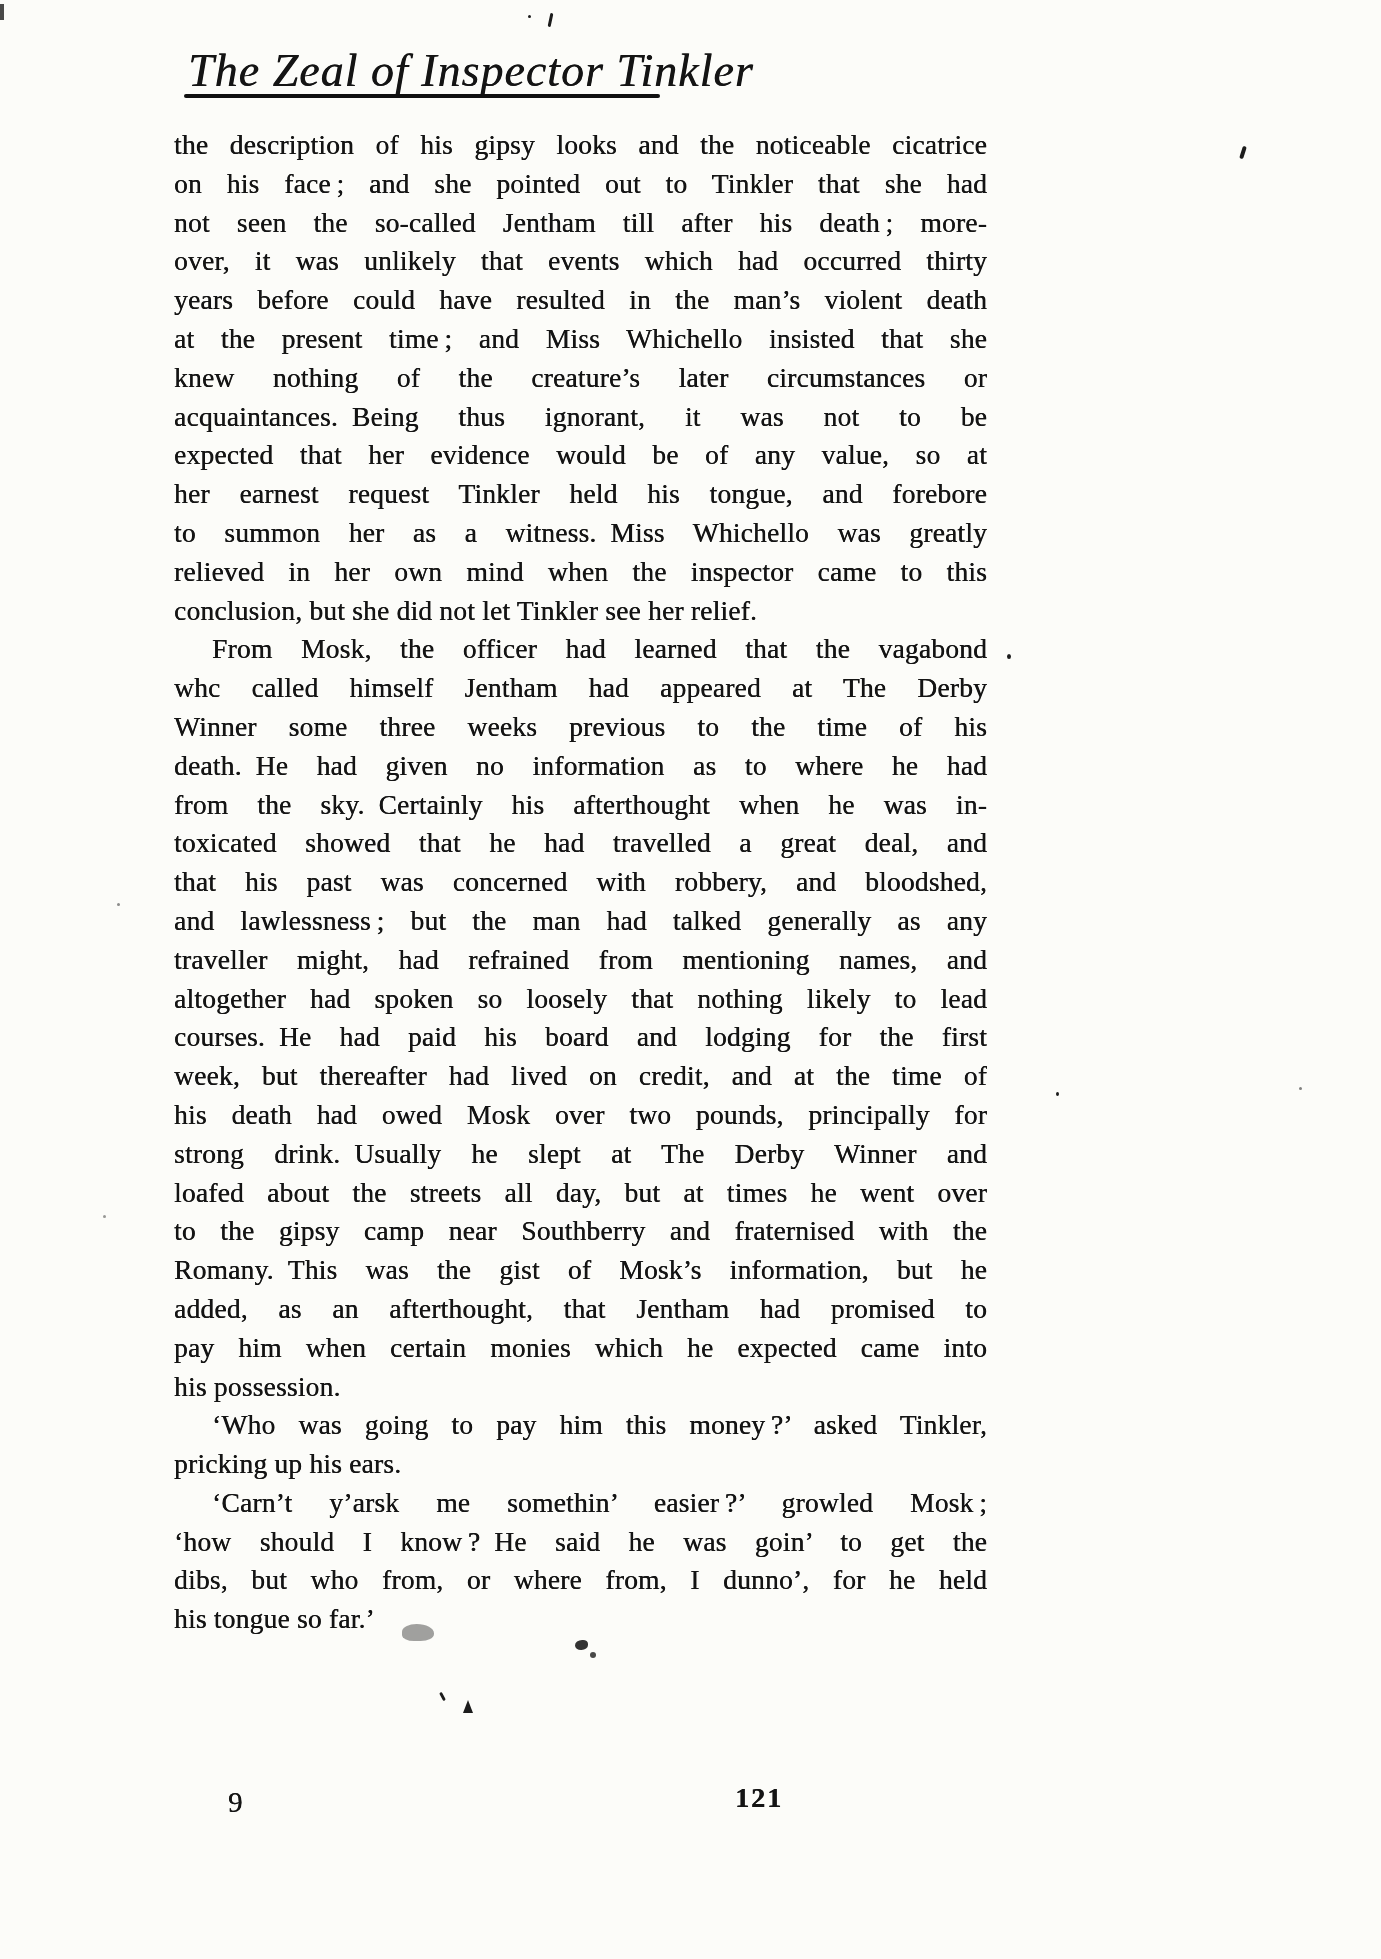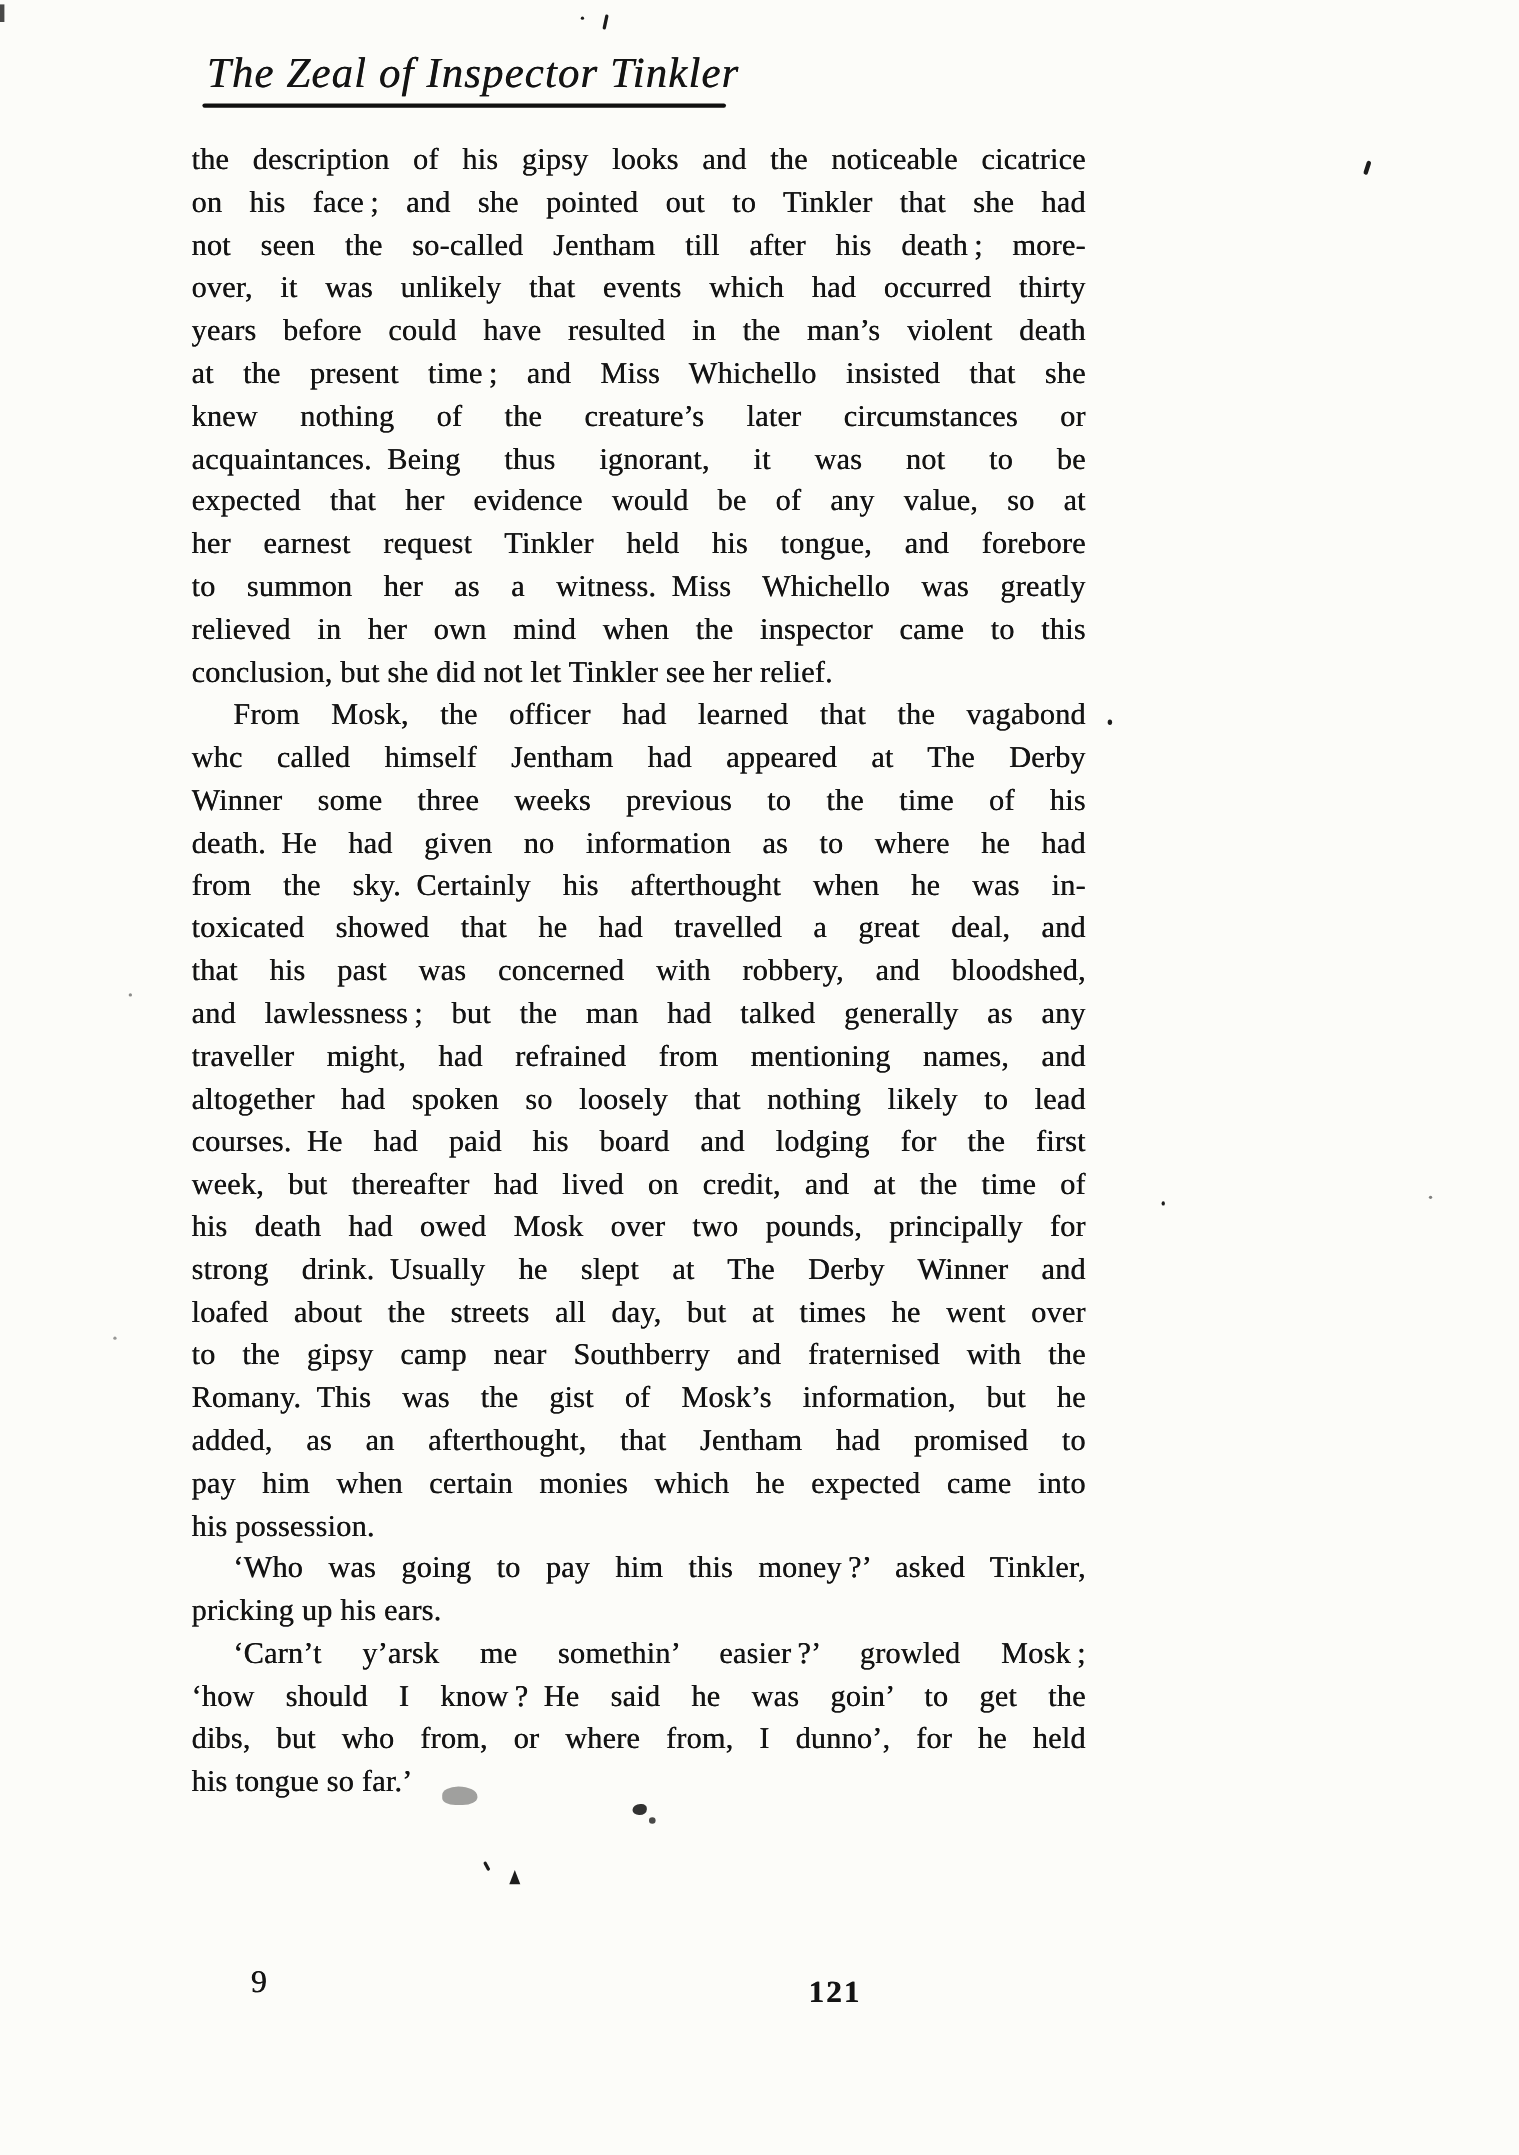--- a/index.html
+++ b/index.html
@@ -11,21 +11,21 @@
     overflow: hidden;
     color: #141414;
     font-family: "Liberation Serif", "DejaVu Serif", serif;
   }
   
   .header-title {
     position: absolute;
     left: 188px;
     top: 44px;
     font-style: italic;
-    font-size: 39px;
+    font-size: 46px;
     letter-spacing: 1px;
     white-space: nowrap;
     text-shadow: 0.4px 0 0 currentColor;
   }
   .header-rule {
     position: absolute;
     left: 184px;
     top: 94px;
     width: 476px;
     height: 4px;
@@ -61,21 +61,20 @@
     text-shadow: 0.3px 0 0 currentColor;
   }
   .pageno {
     position: absolute;
     left: 735px;
     top: 1782px;
     font-size: 28px;
     font-weight: bold;
     letter-spacing: 2px;
     text-shadow: 0.5px 0 0 currentColor;
-    margin-top: 14px;
   }
   
   .speck { position: absolute; background: #1c1c1c; }
   .sp-top-dot     { left: 528px; top: 15px;  width: 3px;  height: 3px;  border-radius: 50%; }
   .sp-top-tick    { left: 549px; top: 13px;  width: 3px;  height: 14px; transform: rotate(12deg); border-radius: 2px; }
   .sp-rt-apos     { left: 1241px; top: 146px; width: 4px; height: 13px; transform: rotate(18deg); border-radius: 2px; }
   .sp-rt-dot1     { left: 1007px; top: 654px; width: 4px; height: 5px;  border-radius: 50%; }
   .sp-rt-dot2     { left: 1056px; top: 1092px; width: 3px; height: 4px; border-radius: 50%; }
   .sp-rt-dot3     { left: 1299px; top: 1087px; width: 3px; height: 3px; border-radius: 50%; opacity: .55; }
   .sp-lf-dot1     { left: 117px;  top: 903px;  width: 3px; height: 3px; border-radius: 50%; opacity: .5; }

